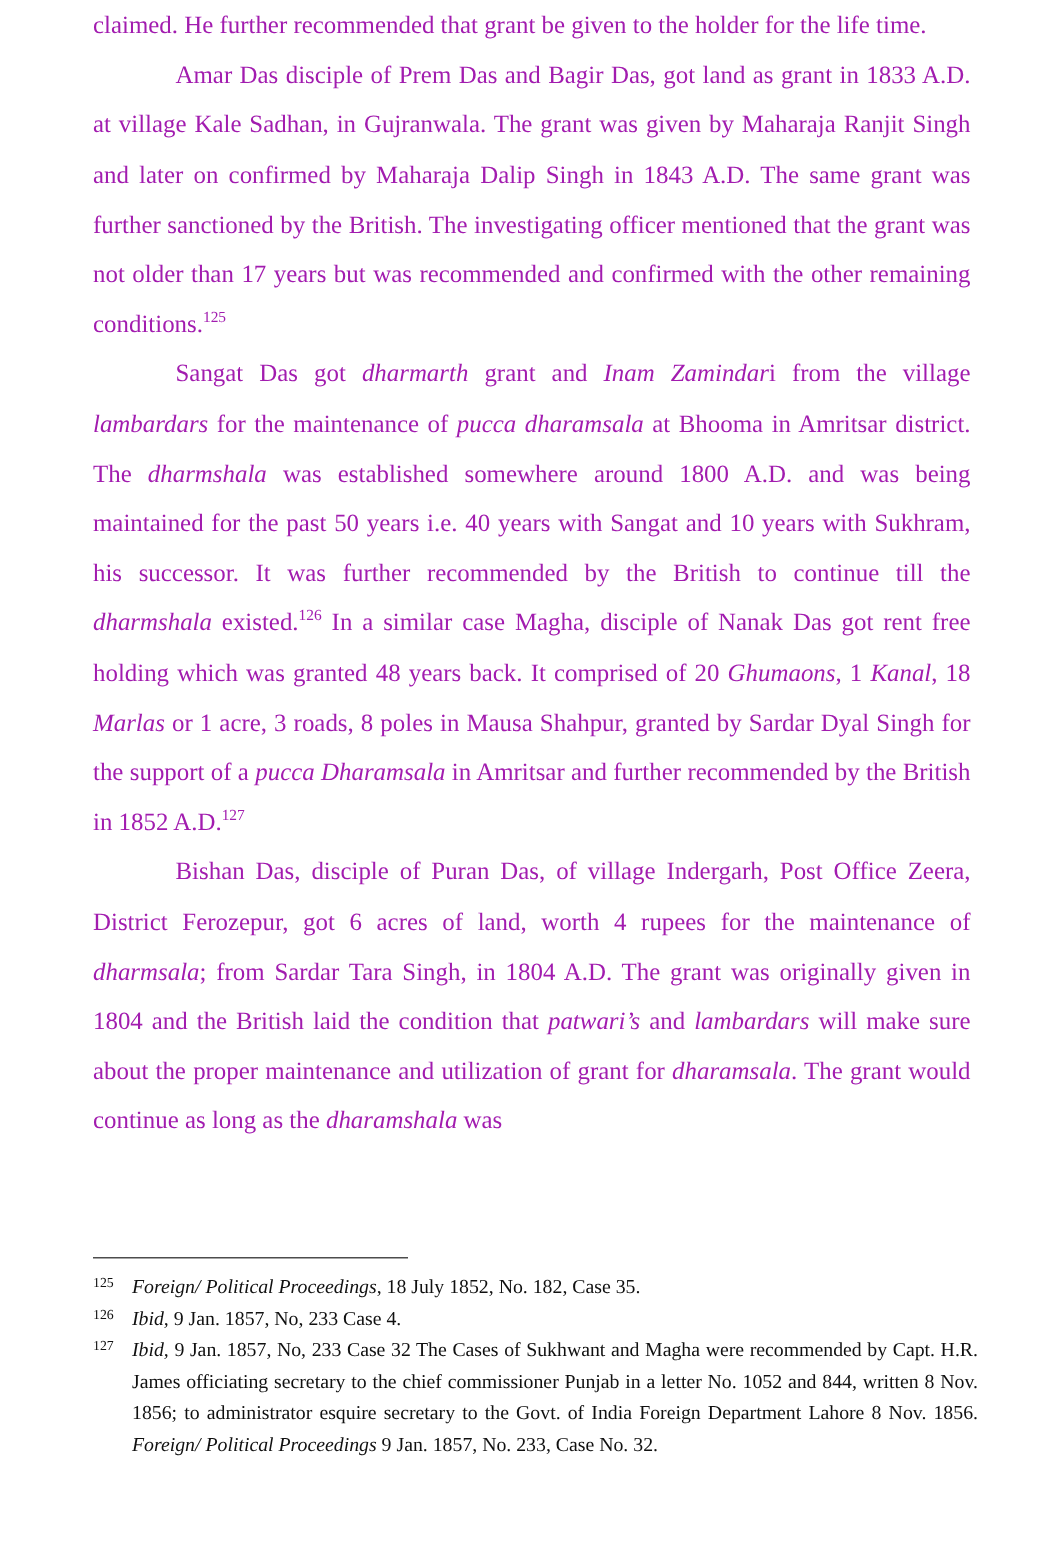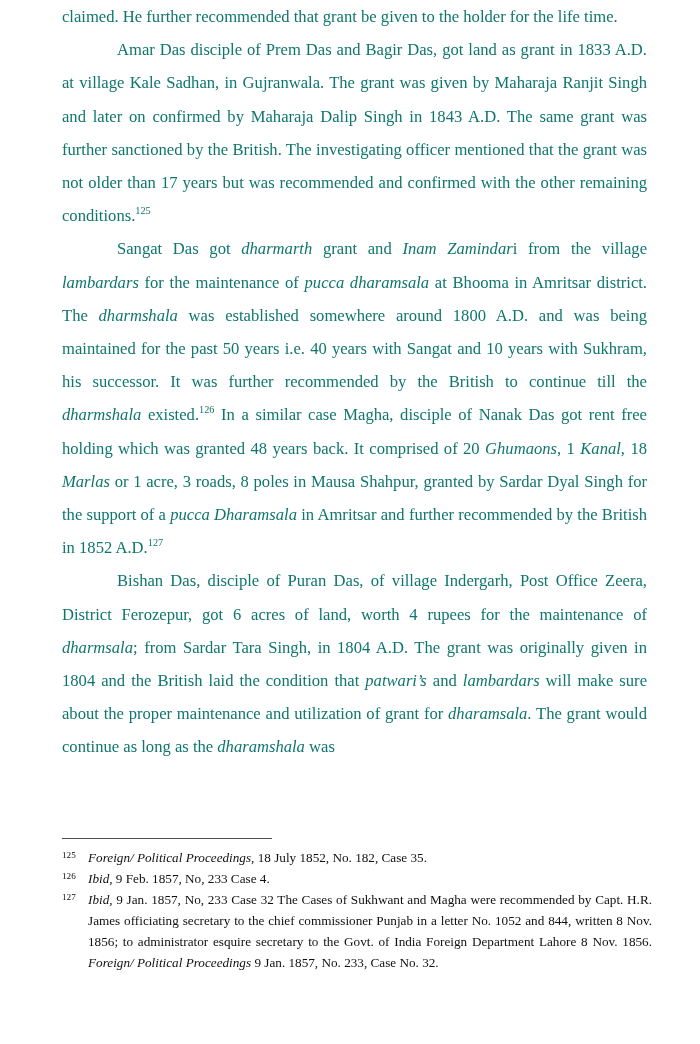--- a/index.html
+++ b/index.html
@@ -22,21 +22,21 @@
     left: 62px;
     top: 0px;
     width: 585px;
   }
   p.para {
     margin: 0 0 0 0;
     font-size: 16.6px;
     line-height: 33.2px;
     text-align: justify;
     text-justify: inter-word;
-    color: #0f766e;
+    color: #a21caf;
     -webkit-hyphens: none;
     hyphens: none;
   }
   p.para.indent {
     text-indent: 55px;
   }
   p.para.first {
     text-indent: 0;
   }
   i, .it {
@@ -104,21 +104,21 @@
 
   <div class="footnotes">
     <hr class="fn-rule" style="border-top-color: rgb(77, 77, 77);">
     <div id="footnote-list">
         <div class="fn">
           <span class="fn-num">125</span>
           <span class="fn-text"><i>Foreign/ Political Proceedings</i><span>, 18 July 1852, No. 182, Case 35.</span></span>
         </div>
         <div class="fn">
           <span class="fn-num">126</span>
-          <span class="fn-text"><i>Ibid,</i><span> 9 Feb. 1857, No, 233 Case 4.</span></span>
+          <span class="fn-text"><i>Ibid,</i><span> 9 Jan. 1857, No, 233 Case 4.</span></span>
         </div>
         <div class="fn">
           <span class="fn-num">127</span>
           <span class="fn-text"><i>Ibid,</i><span> 9 Jan. 1857, No, 233 Case 32 The Cases of Sukhwant and Magha were recommended by Capt. H.R. James officiating secretary to the chief commissioner Punjab in a letter No. 1052 and 844, written 8 Nov. 1856; to administrator esquire secretary to the Govt. of India Foreign Department Lahore 8 Nov. 1856. </span><i>Foreign/ Political Proceedings</i><span> 9 Jan. 1857, No. 233, Case No. 32.</span></span>
         </div>
       </div>
   </div>
 
 </div>
 

